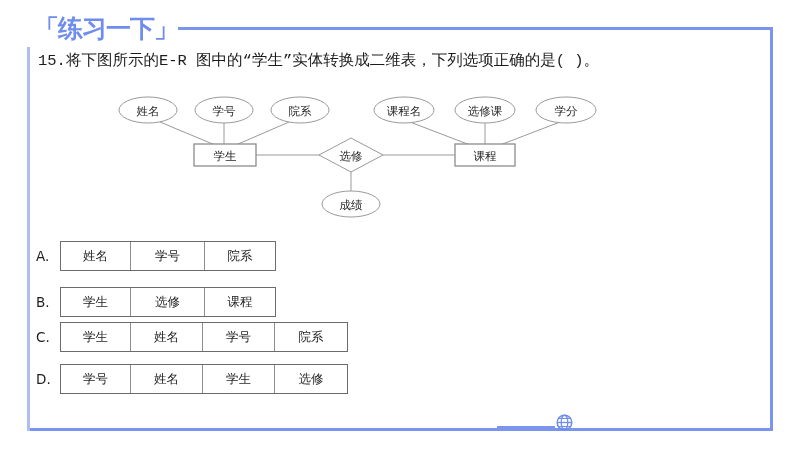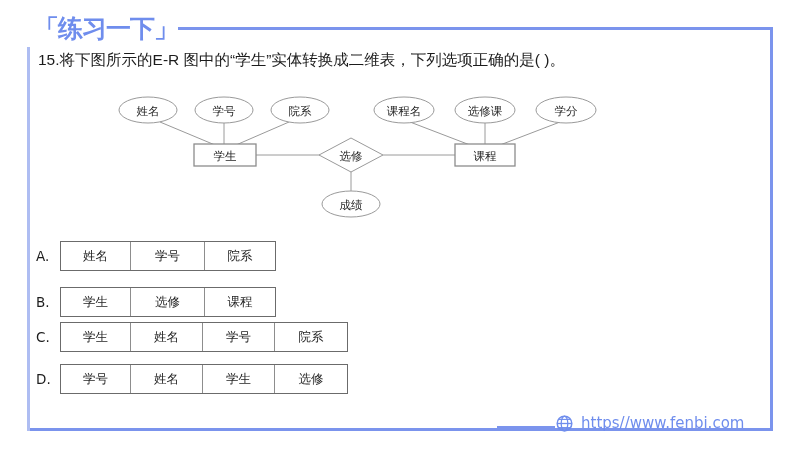--- a/index.html
+++ b/index.html
@@ -55,21 +55,21 @@
   }
 
   
   #question-stem {
     position: absolute;
     left: 38px;
     top: 50px;
     font-size: 15.5px;
     color: #1c1c1c;
     white-space: nowrap;
-    font-family: Liberation Sans, sans-serif;
+    font-family: Liberation Mono, monospace;
     text-align: center;
   }
 
   
   #er-diagram {
     position: absolute;
     left: 0px;
     top: 90px;
     width: 800px;
     height: 135px;
@@ -277,14 +277,13 @@
 <div id="footer-link">
   <span>
     <svg class="globe-icon" width="17" height="17" viewBox="0 0 17 17" xmlns="http://www.w3.org/2000/svg">
       <circle cx="8.5" cy="8.5" r="7.3" fill="none" stroke="#6f8ded" stroke-width="1.5"></circle>
       <ellipse cx="8.5" cy="8.5" rx="3.3" ry="7.3" fill="none" stroke="#6f8ded" stroke-width="1.3"></ellipse>
       <line x1="1.2" y1="8.5" x2="15.8" y2="8.5" stroke="#6f8ded" stroke-width="1.3"></line>
       <line x1="2.6" y1="4.4" x2="14.4" y2="4.4" stroke="#6f8ded" stroke-width="1.1"></line>
       <line x1="2.6" y1="12.6" x2="14.4" y2="12.6" stroke="#6f8ded" stroke-width="1.1"></line>
     </svg>
   </span>
-  <span id="footer-url">https//www.fenbi.com</span>
 </div>
 
 </body></html>

